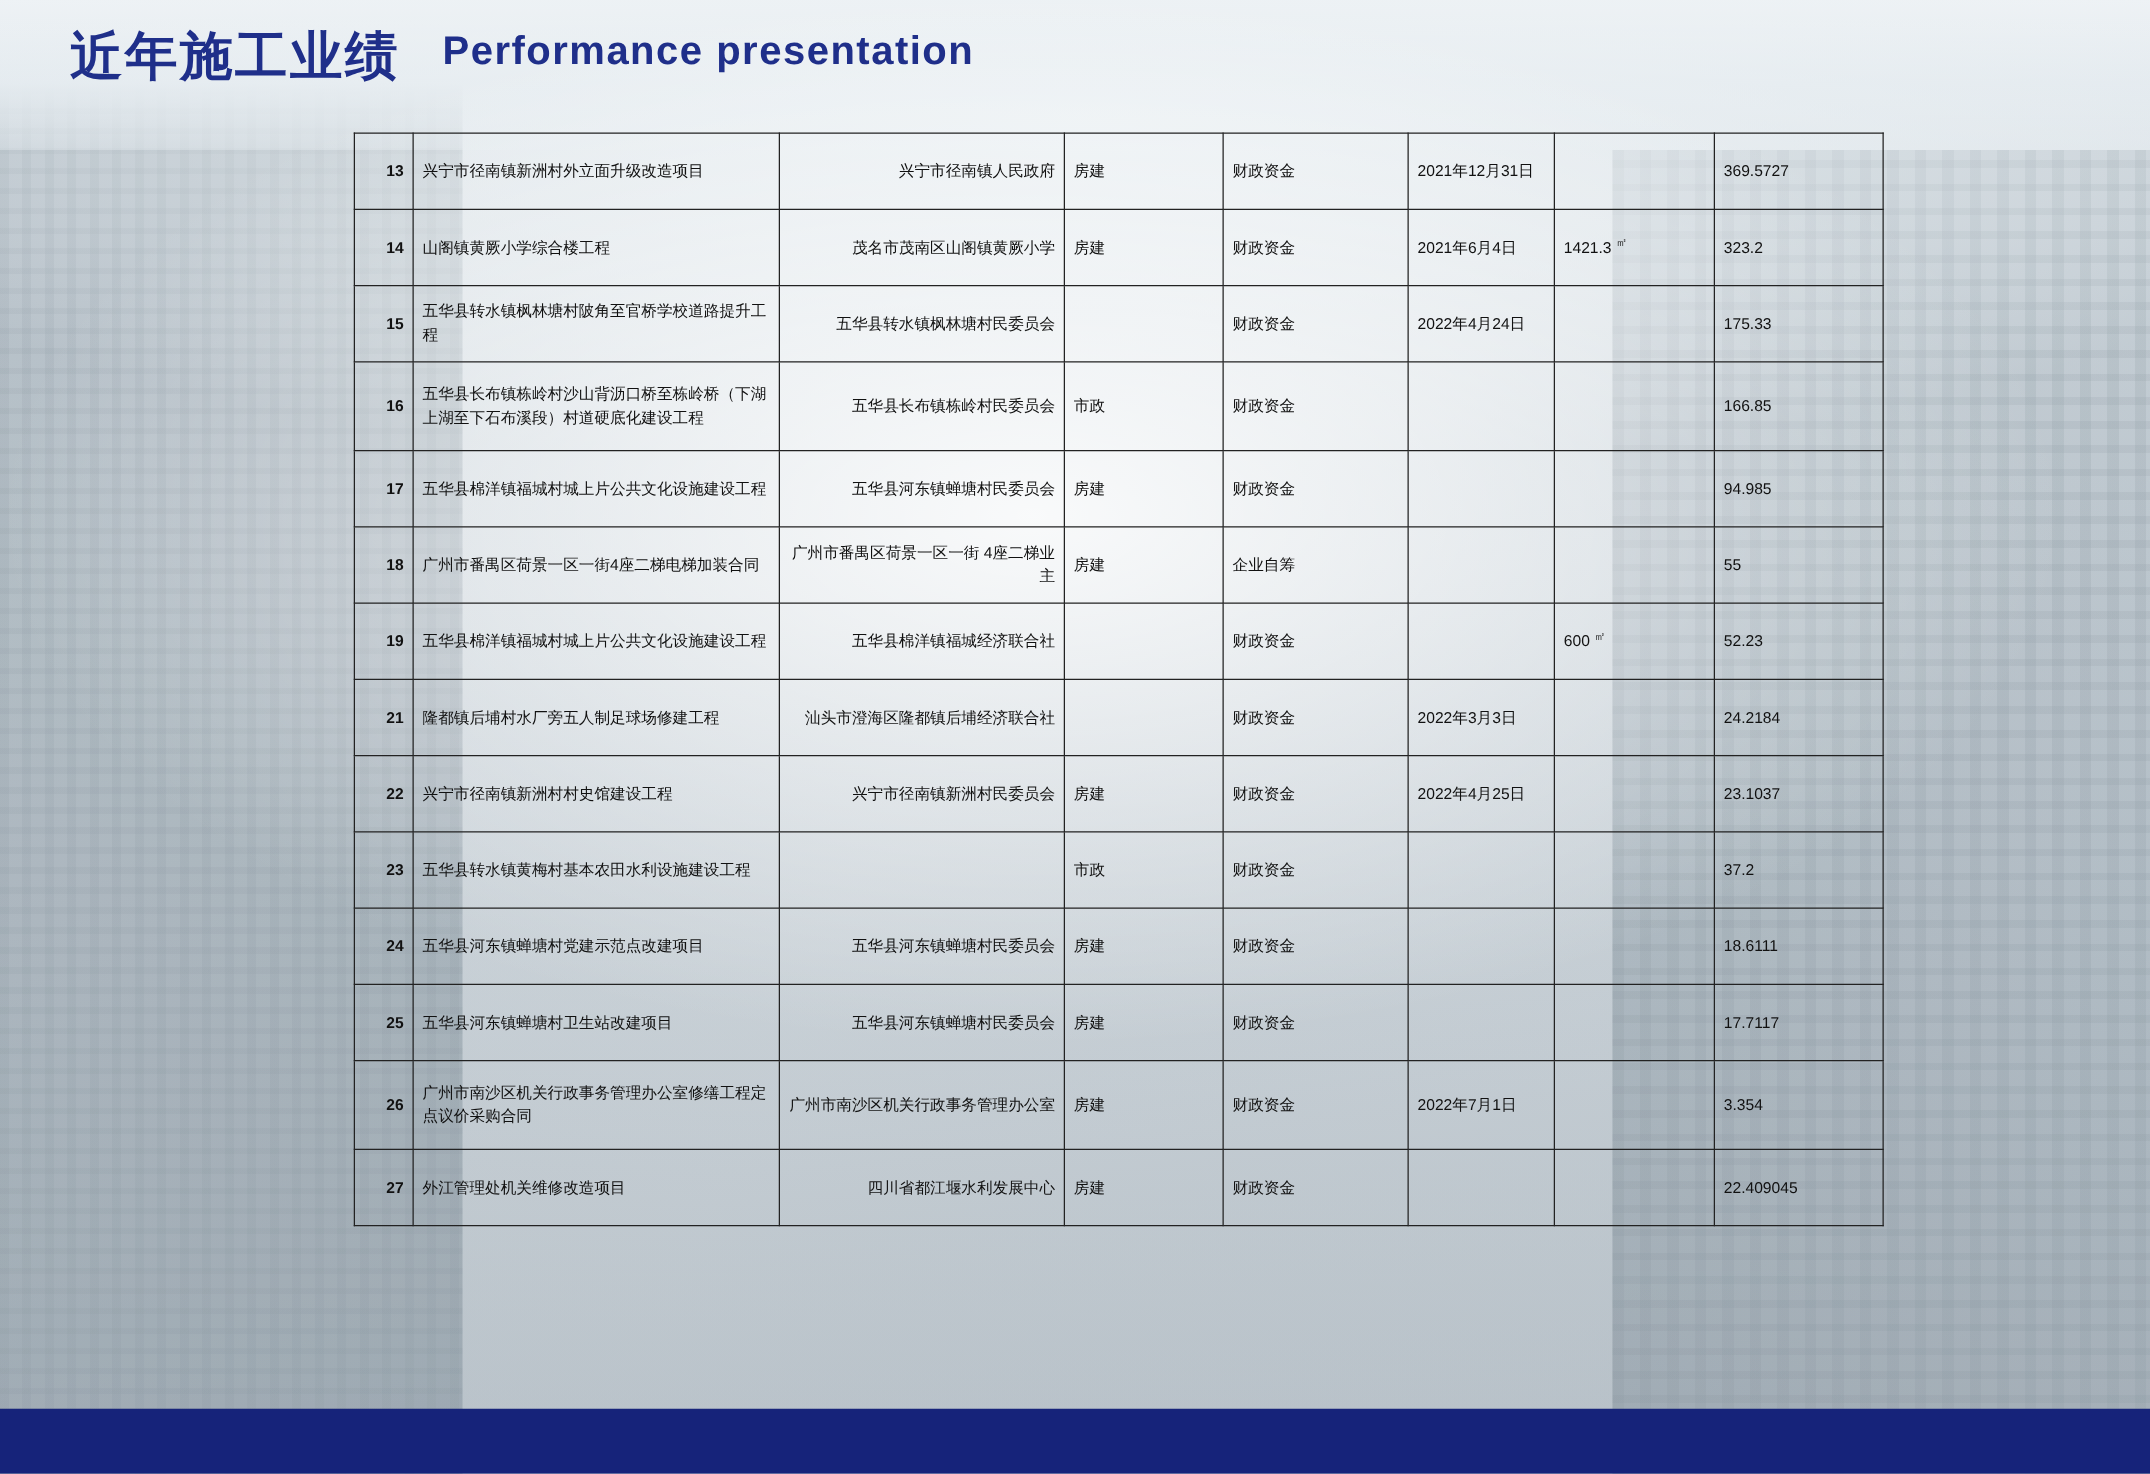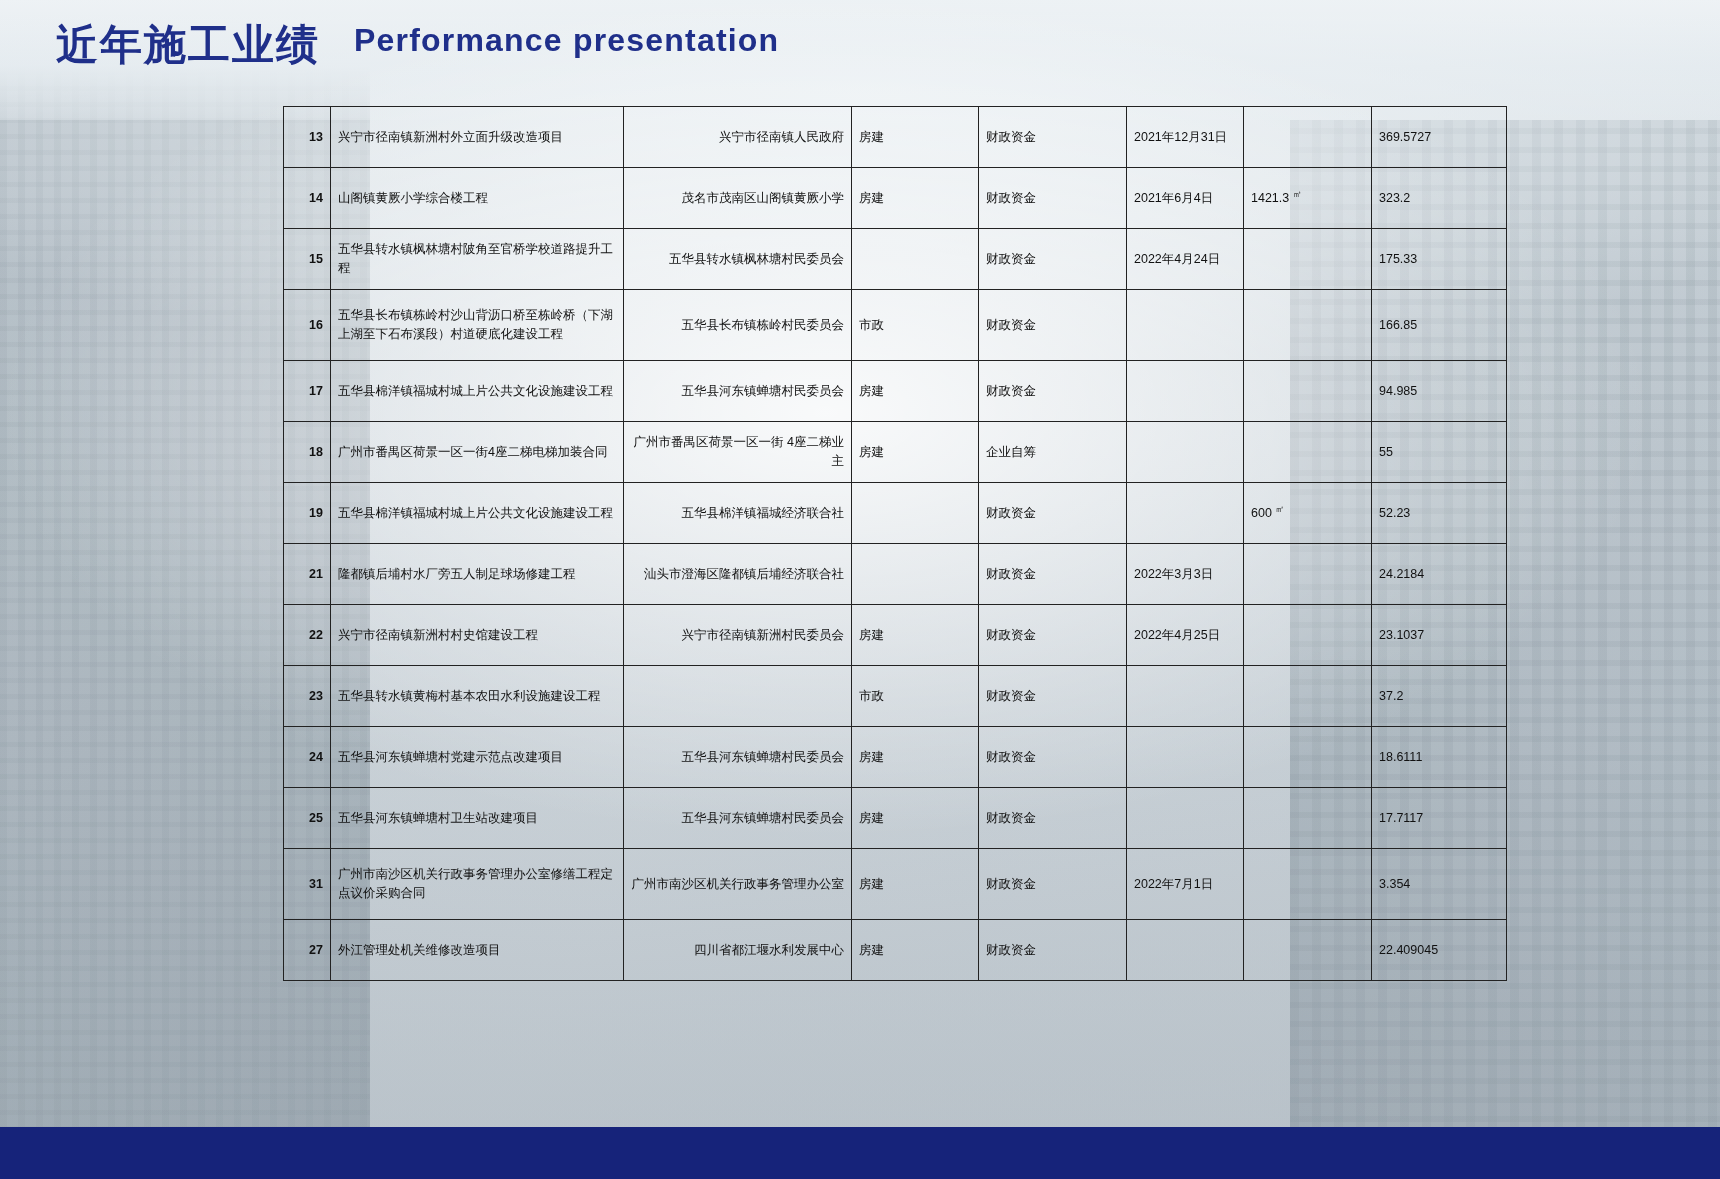--- a/index.html
+++ b/index.html
@@ -273,21 +273,21 @@
             <td class="c-idx">25</td>
             <td class="c-name">五华县河东镇蝉塘村卫生站改建项目</td>
             <td class="c-owner">五华县河东镇蝉塘村民委员会</td>
             <td class="c-type">房建</td>
             <td class="c-fund">财政资金</td>
             <td class="c-date"></td>
             <td class="c-area"><span></span> <span class="sup"></span></td>
             <td class="c-amount">17.7117</td>
           </tr>
           <tr class="row-h-2">
-            <td class="c-idx">31</td>
+            <td class="c-idx">26</td>
             <td class="c-name">广州市南沙区机关行政事务管理办公室修缮工程定点议价采购合同</td>
             <td class="c-owner">广州市南沙区机关行政事务管理办公室</td>
             <td class="c-type">房建</td>
             <td class="c-fund">财政资金</td>
             <td class="c-date">2022年7月1日</td>
             <td class="c-area"><span></span> <span class="sup"></span></td>
             <td class="c-amount">3.354</td>
           </tr>
           <tr class="row-h-1">
             <td class="c-idx">27</td>

